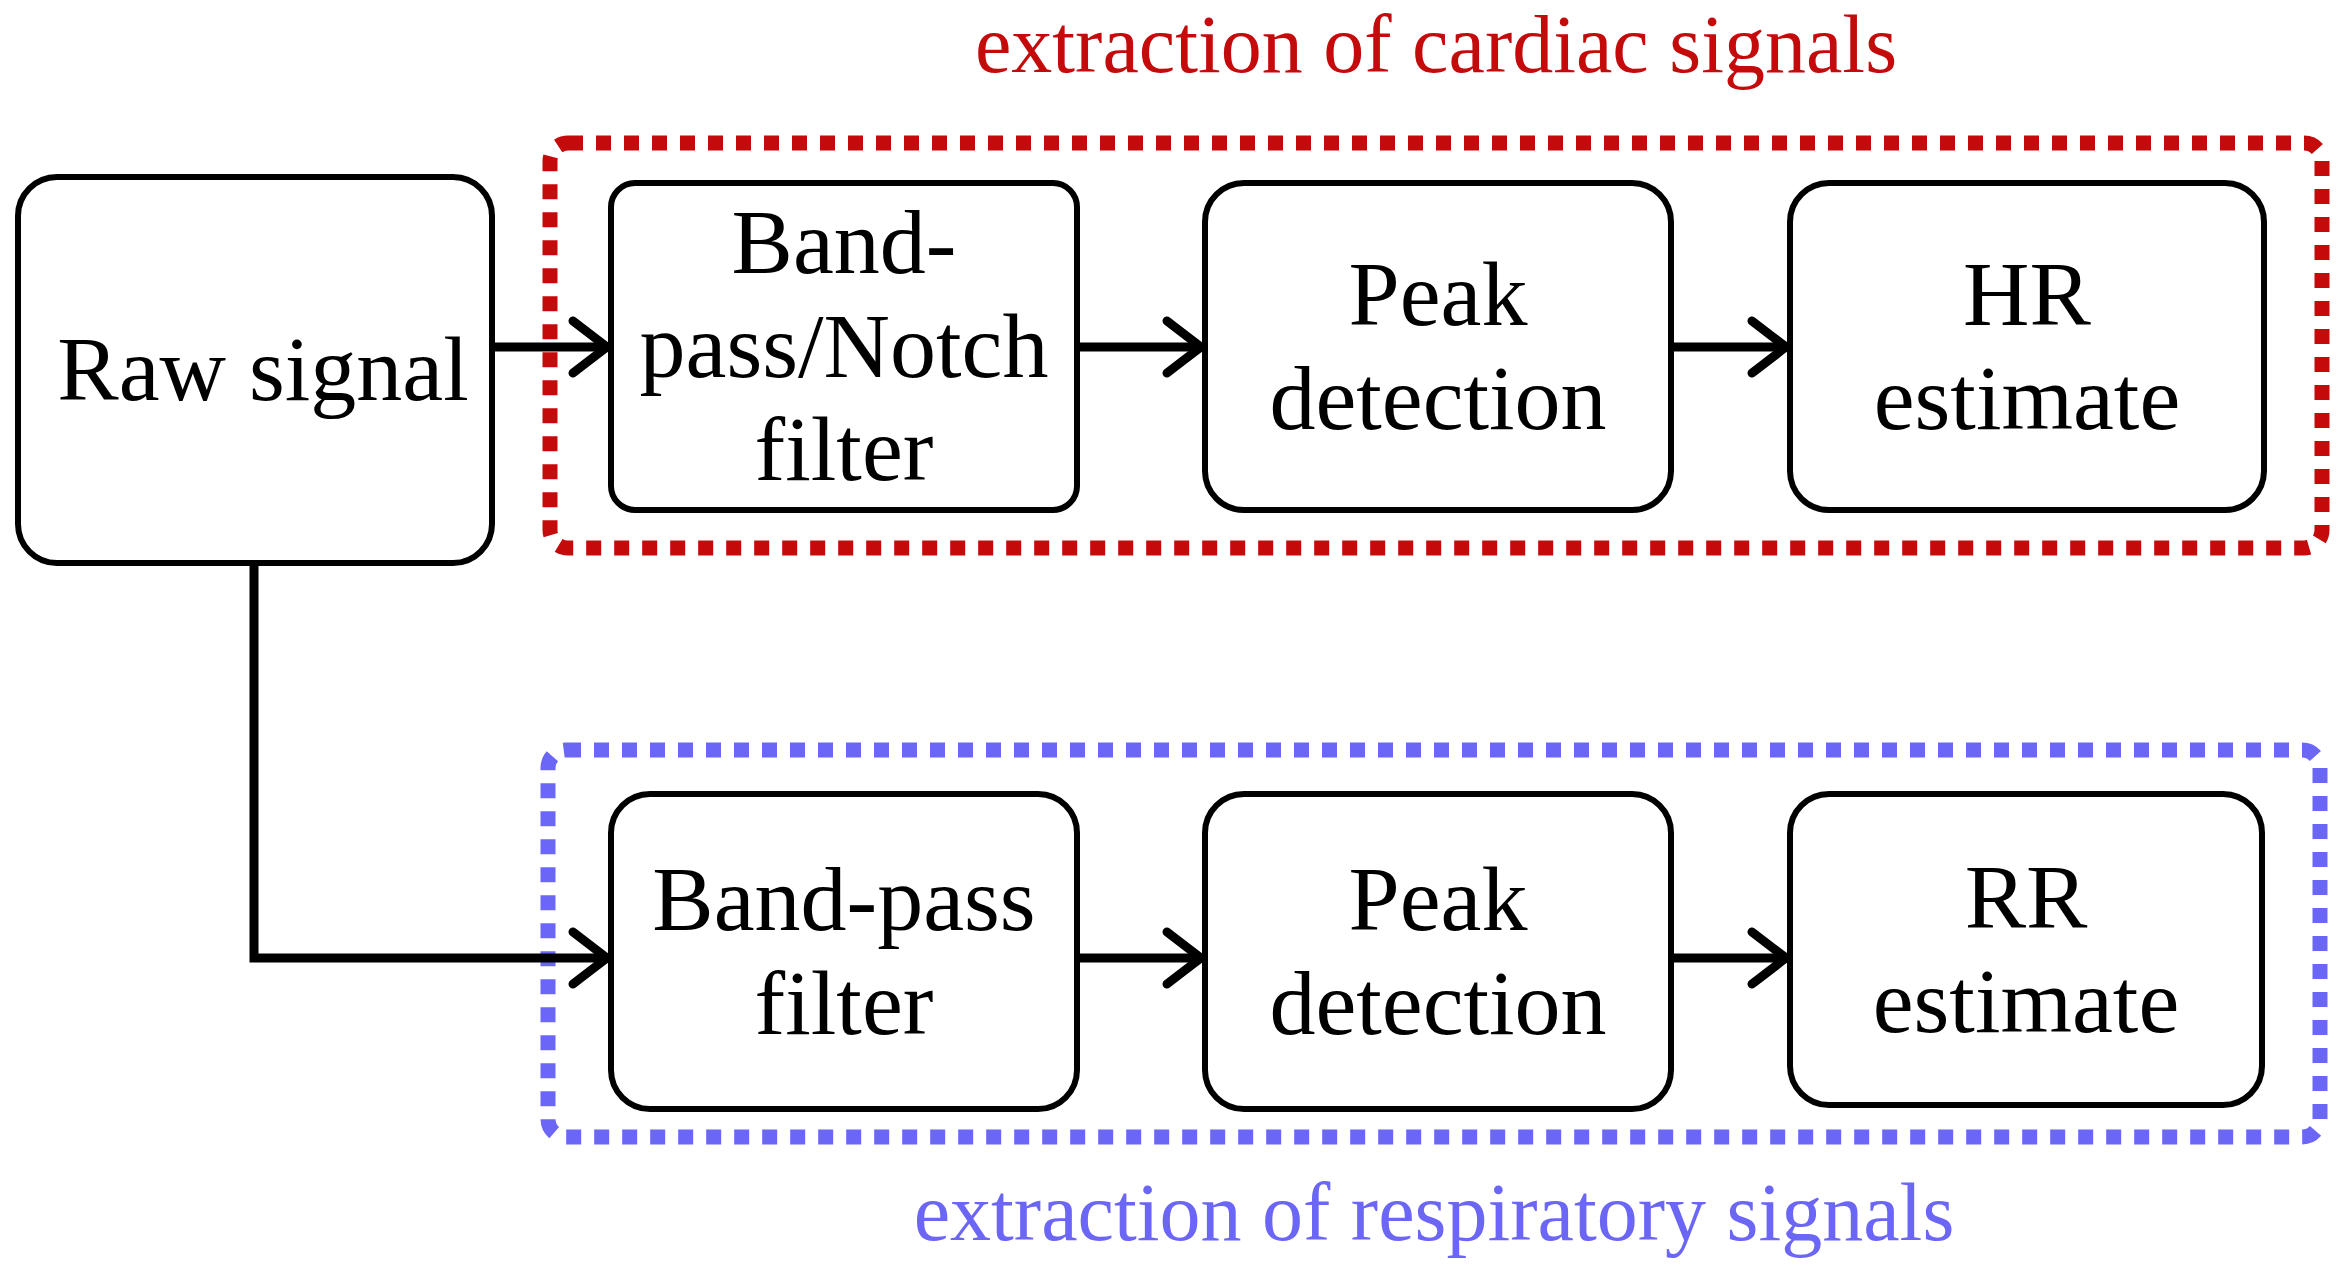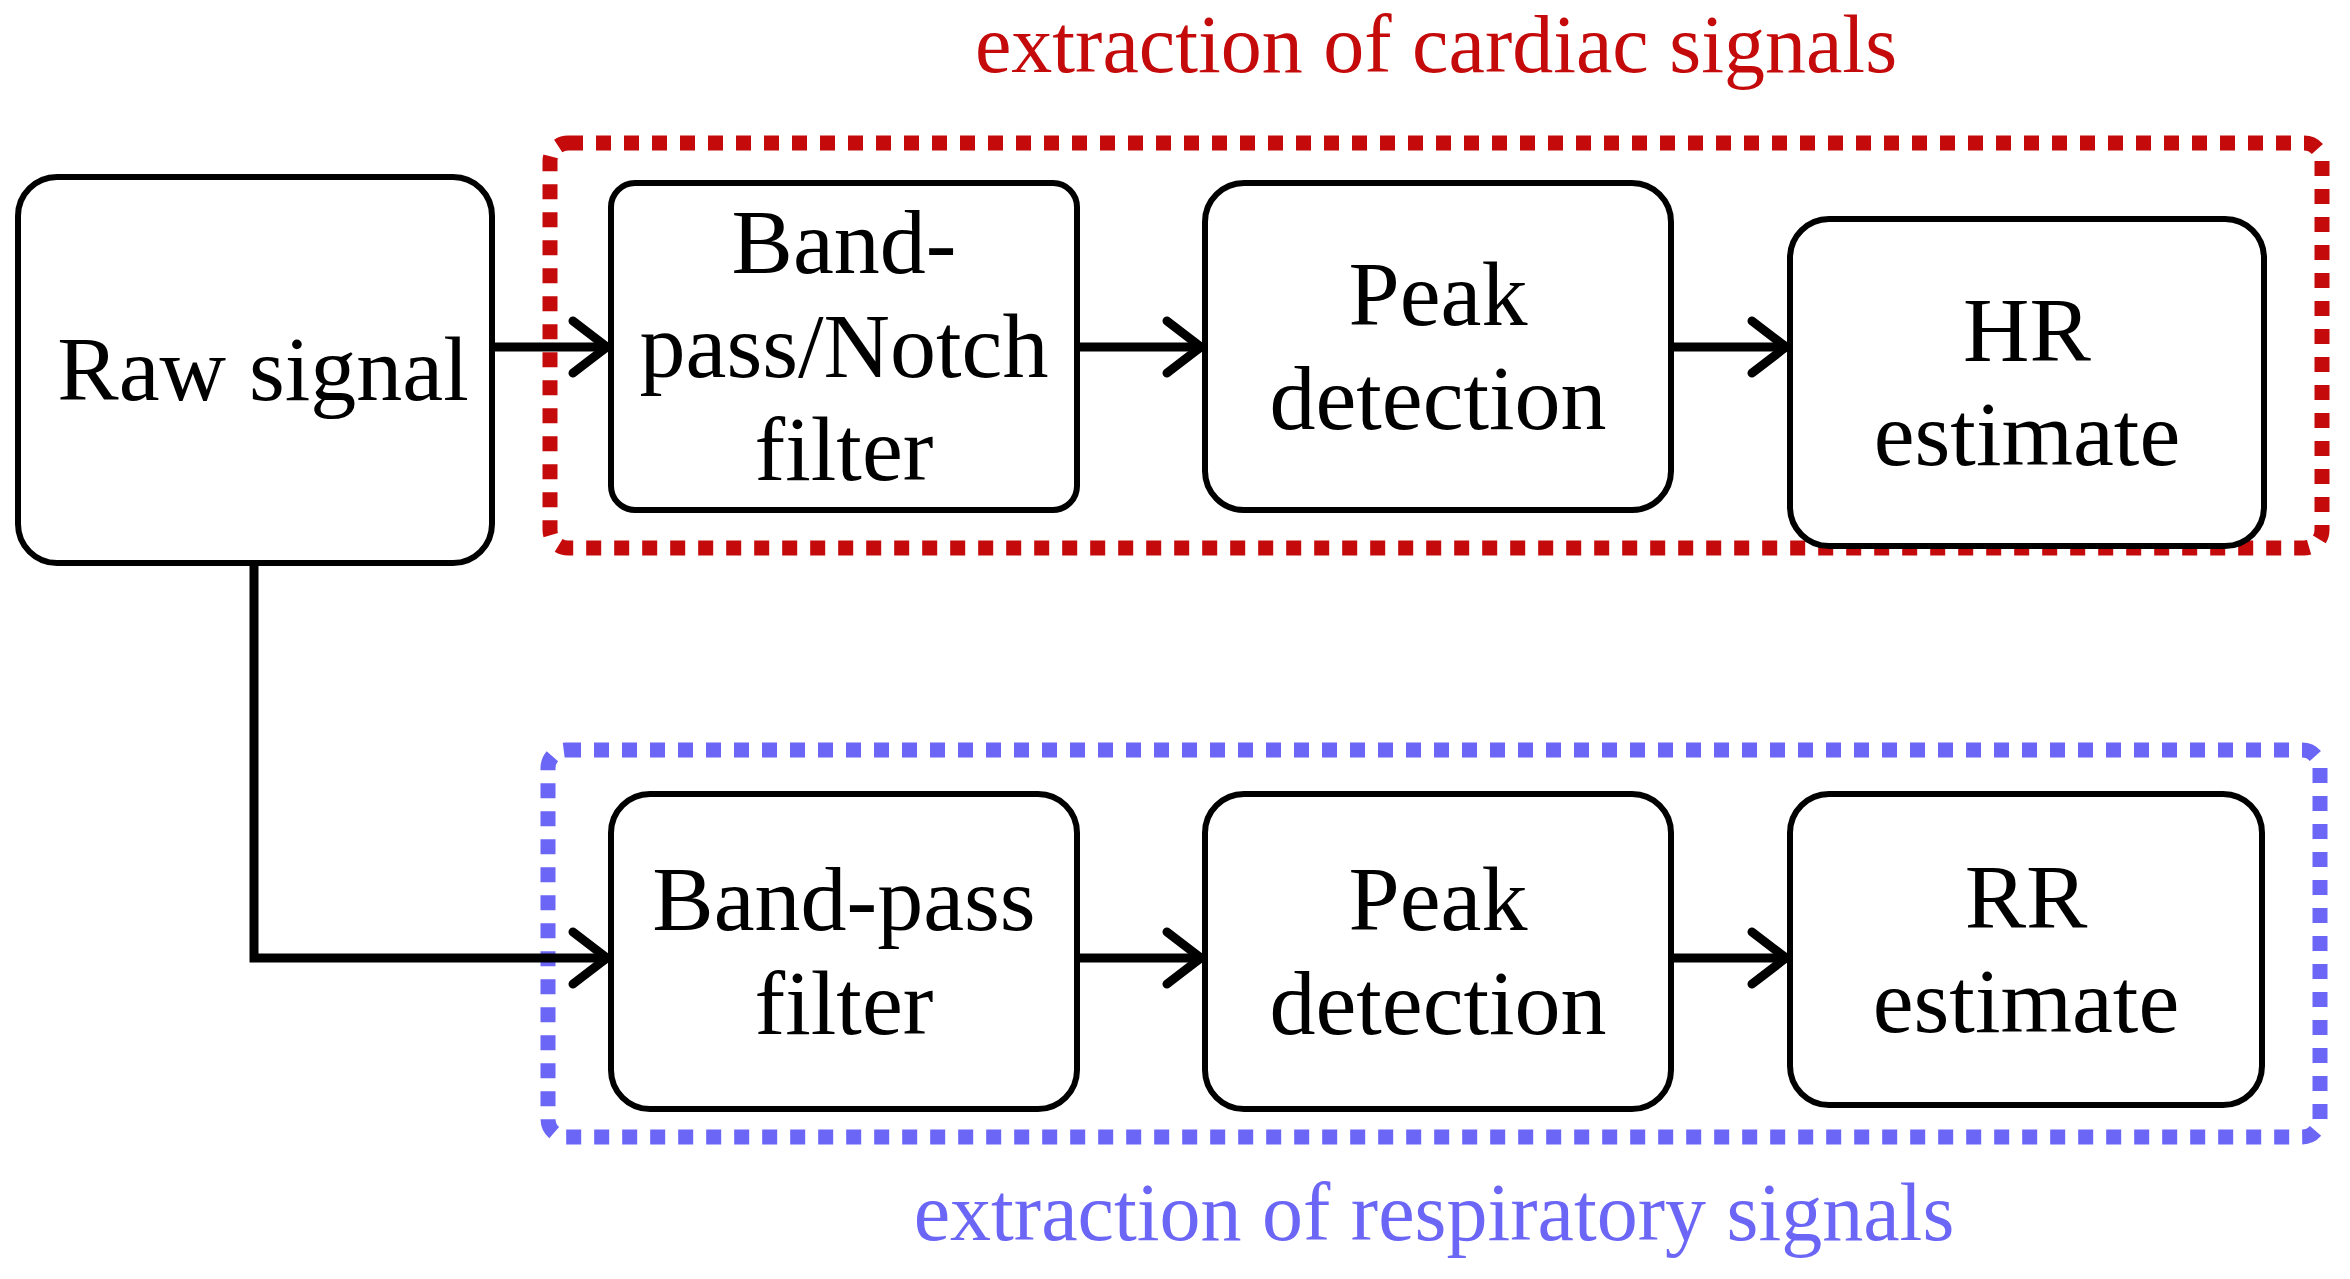--- a/index.html
+++ b/index.html
@@ -41,21 +41,21 @@
   .group-caption {
     position: absolute;
     text-align: center;
     font-size: 82px;
     line-height: 1.1;
   }
   
   #node-raw        { left: 15px;   top: 174px; width: 480px; height: 392px; padding-left: 16px; }
   #node-bpn        { left: 608px;  top: 180px; width: 472px; height: 333px; border-radius: 27px; }
   #node-peak-top   { left: 1202px; top: 180px; width: 472px; height: 333px; }
-  #node-hr         { left: 1787px; top: 180px; width: 480px; height: 333px; margin-top: 36px; }
+  #node-hr         { left: 1787px; top: 180px; width: 480px; height: 333px; }
   #node-bp         { left: 608px;  top: 791px; width: 472px; height: 321px; align-items: center; }
   #node-peak-bot   { left: 1202px; top: 791px; width: 472px; height: 321px; }
   #node-rr         { left: 1787px; top: 791px; width: 478px; height: 317px; }
   #caption-cardiac     { left: 550px; top: 0px;    width: 1772px; height: 92px; }
   #caption-respiratory { left: 548px; top: 1168px; width: 1772px; height: 100px; }
 </style>
 </head>
 <body>
 
 <div id="canvas">

